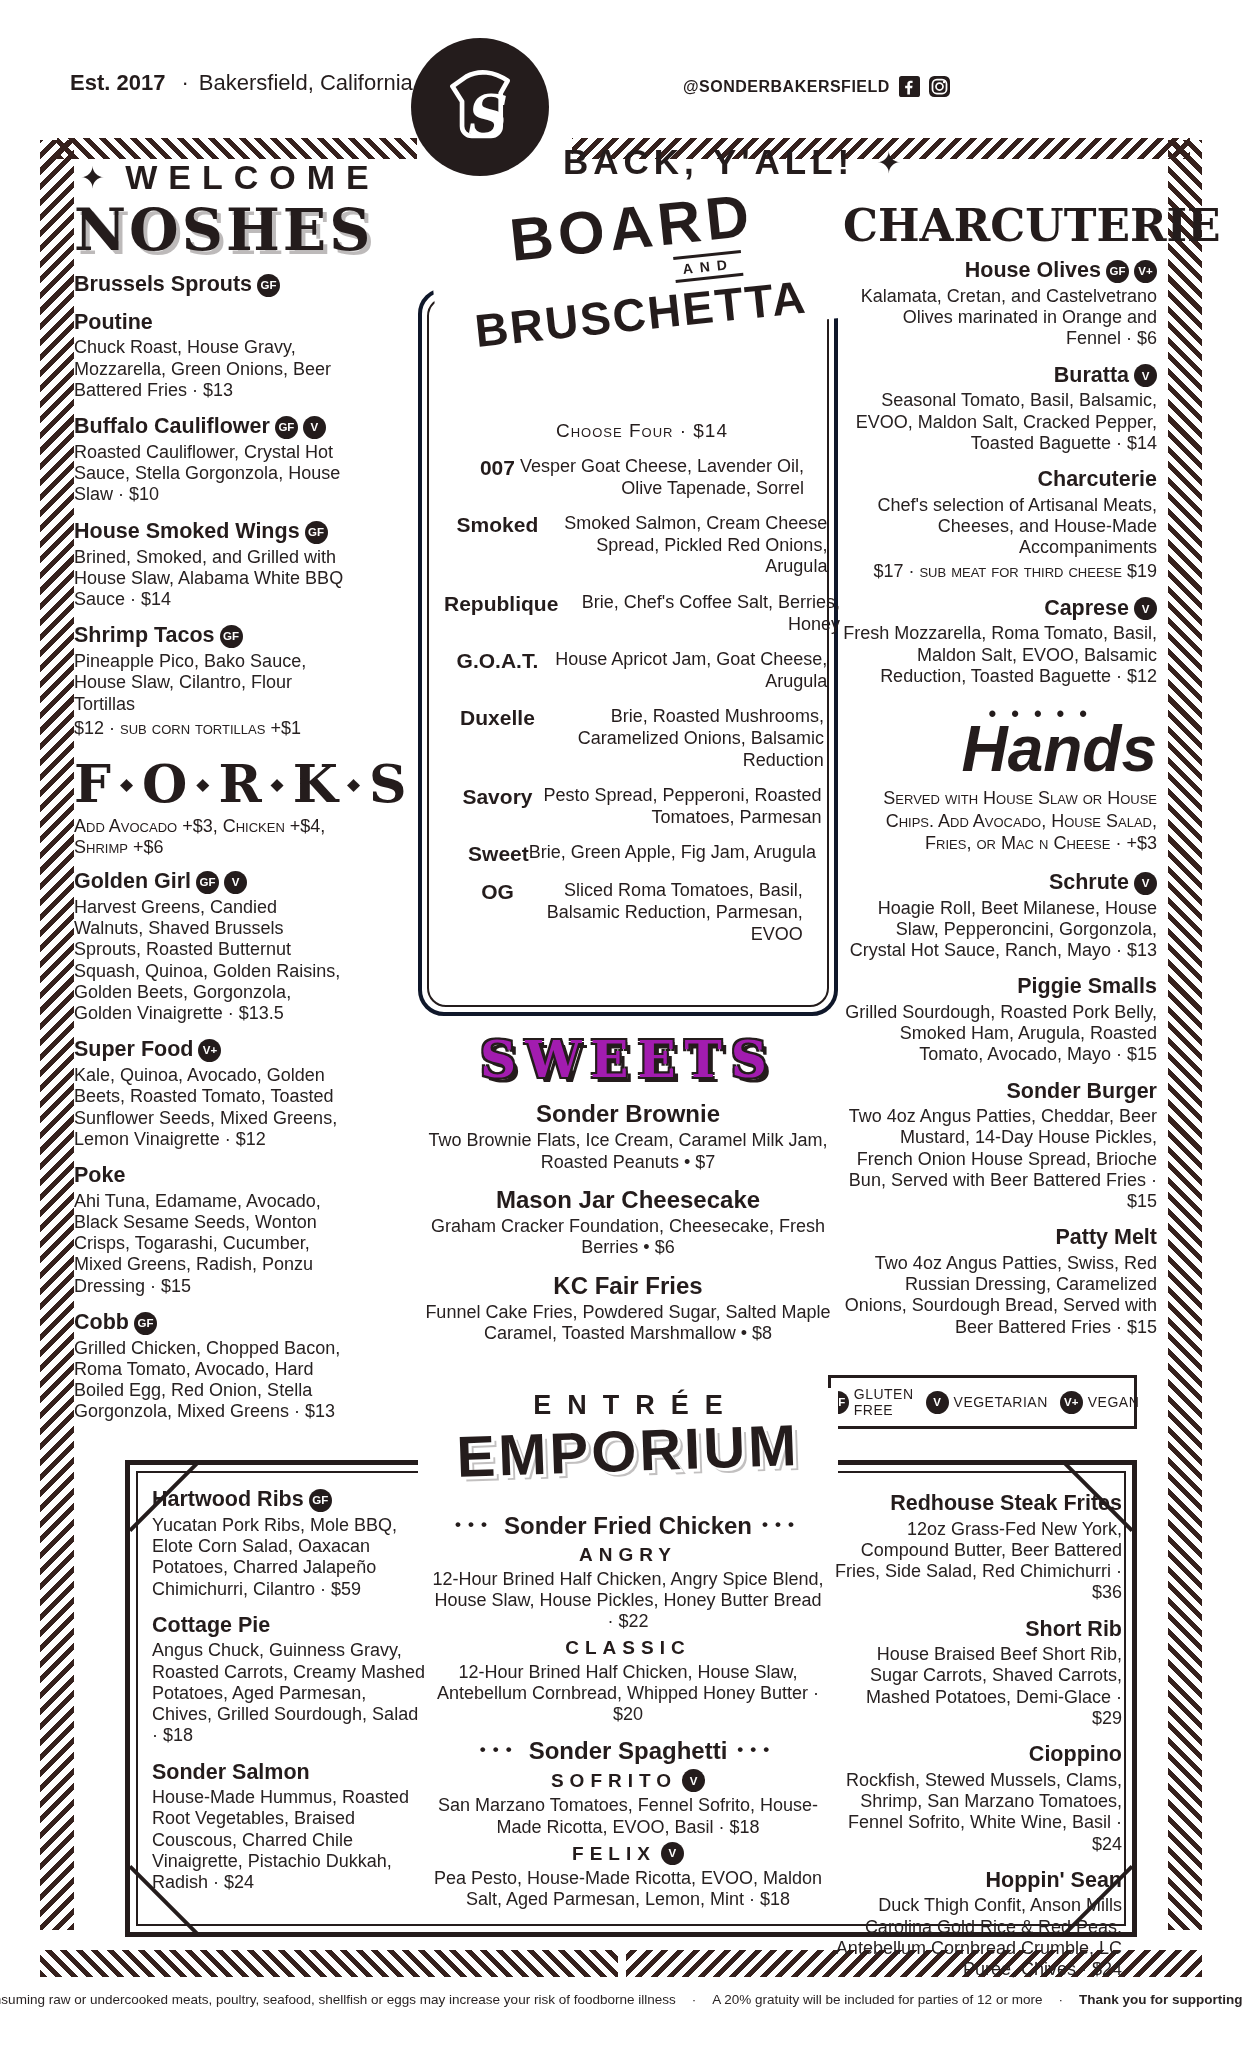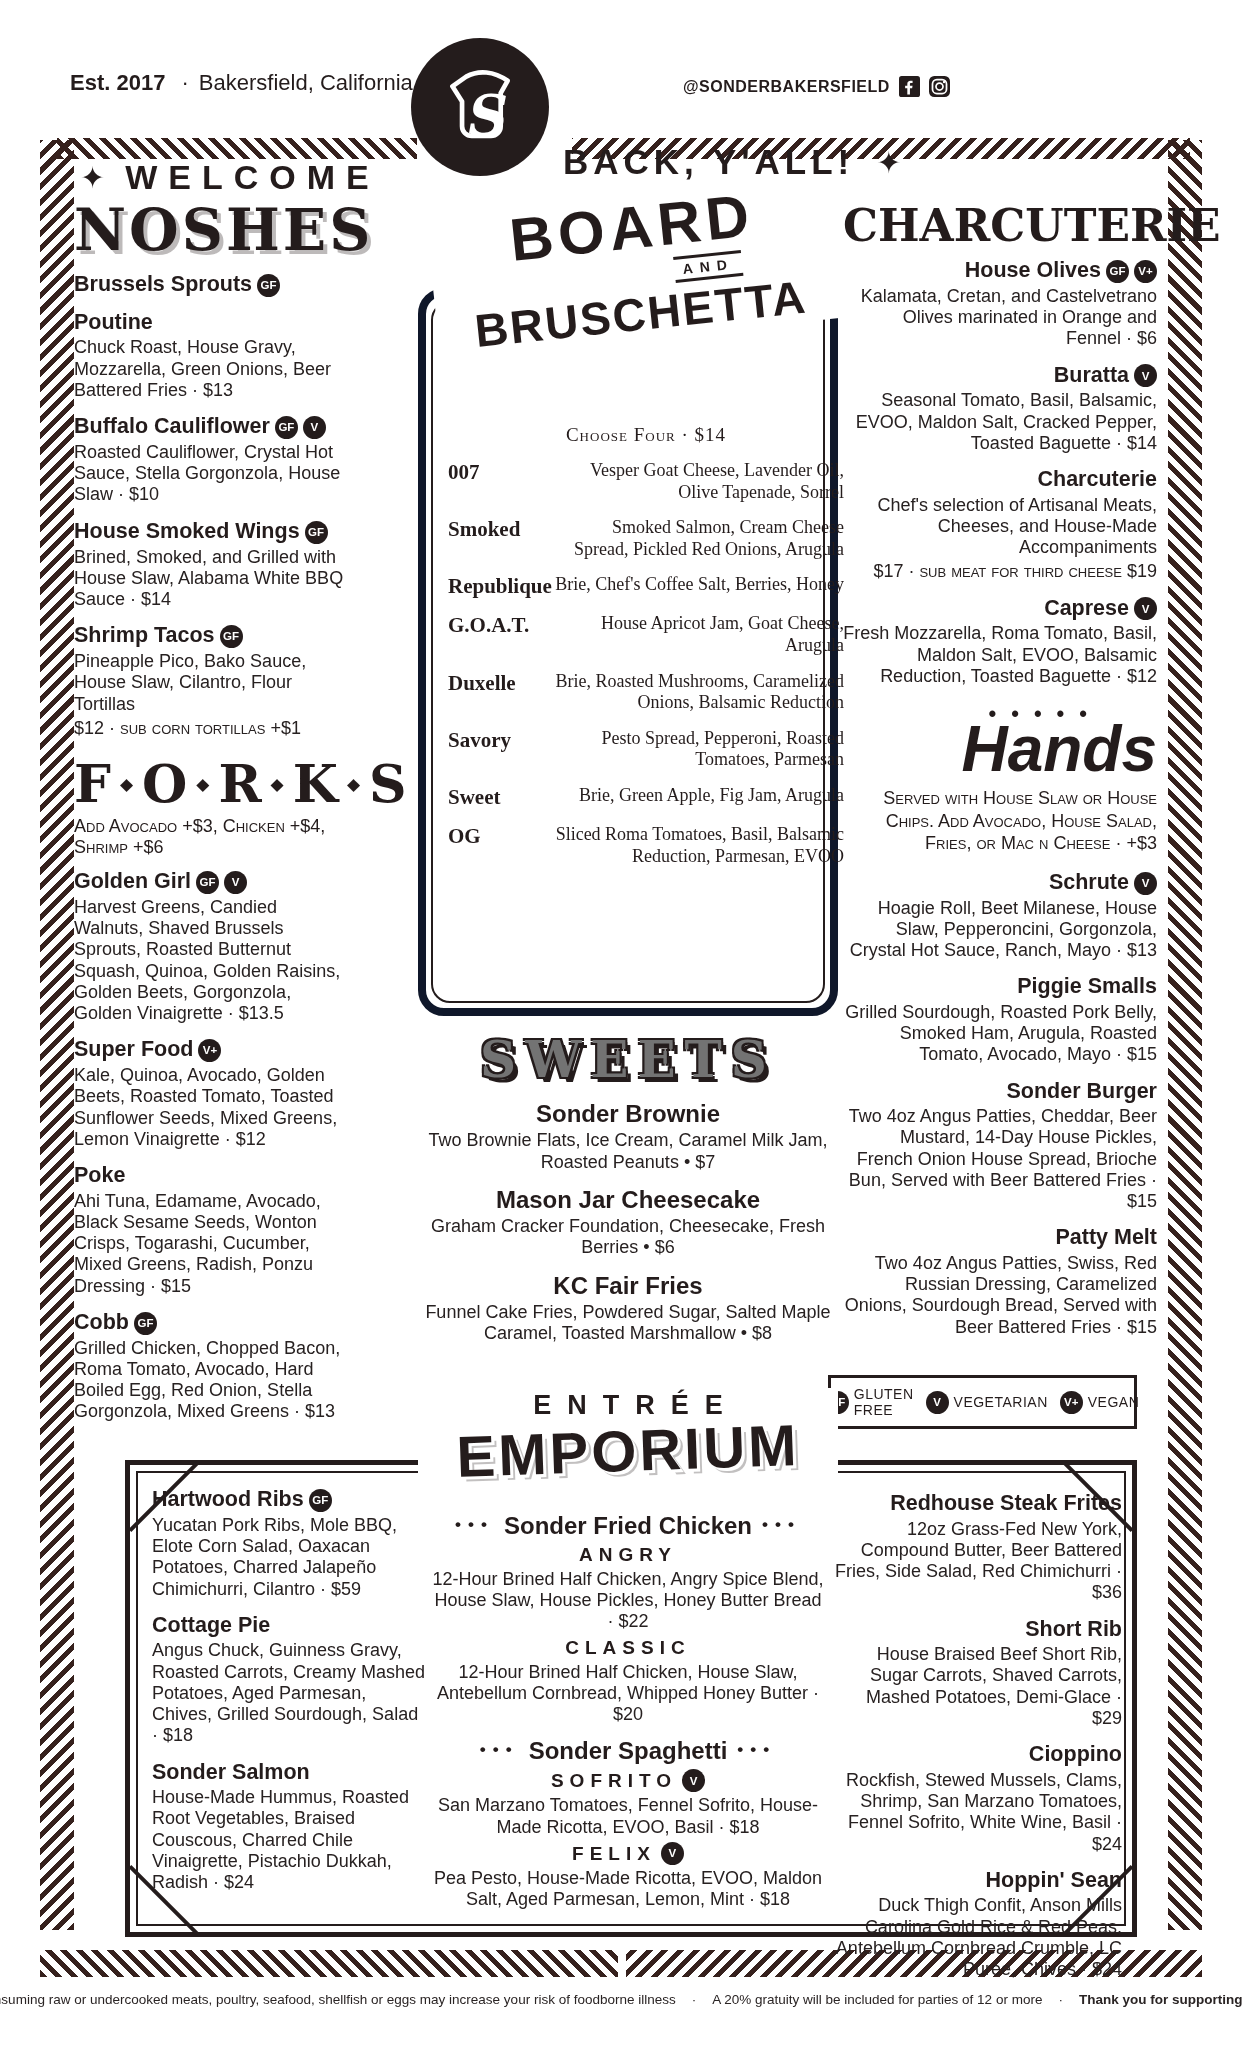--- a/index.html
+++ b/index.html
@@ -29,37 +29,37 @@
   .sc{font-variant:small-caps;}
   .r{text-align:right;}
   .c{text-align:center;}
 
   
   .t-noshes{font-family:"DejaVu Serif",serif;font-weight:bold;font-size:57px;letter-spacing:3px;
             text-shadow:4px 4px 0 rgba(36,28,28,.3);}
   .t-charc{font-family:"DejaVu Serif",serif;font-weight:bold;font-size:44px;}
   .t-forks{font-family:"DejaVu Serif",serif;font-weight:bold;font-size:52px;letter-spacing:2px;display:flex;align-items:center;gap:7px;}
   .t-forks .dia{font-size:17px;}
-  .t-sweets{font-family:"DejaVu Serif",serif;font-weight:bold;font-size:50px;letter-spacing:9px;color:#737373;
+  .t-sweets{font-family:"DejaVu Serif",serif;font-weight:bold;font-size:50px;letter-spacing:9px;color:#a21caf;
             text-shadow:-2px -2px 0 #241c1c,2px -2px 0 #241c1c,-2px 2px 0 #241c1c,2px 2px 0 #241c1c,5px 5px 0 #241c1c;}
   .t-hands{font-family:Liberation Sans, sans-serif;font-style:italic;font-weight:bold;font-size:64px;line-height:1;}
   .hands-dots{font-size:22px;font-weight:bold;letter-spacing:15px;padding-right:55px;margin-bottom:-10px;}
   .hands-cap{font-size:18px;line-height:1.25;margin:6px 0 16px 0;}
 
   
-  .board-box{border:8px solid #0f172a;border-radius:26px;box-sizing:border-box;font-family:Liberation Serif, serif;}
+  .board-box{border:4px solid #0f172a;border-radius:26px;box-sizing:border-box;}
   .board-inner{position:absolute;inset:5px;border:2px solid #241c1c;border-radius:19px;}
   .board-title{transform:rotate(-6deg);background:#fff;padding:2px 8px;}
   .bt1{font-size:60px;font-weight:900;letter-spacing:5px;line-height:1;}
   .bt-and{display:inline-block;font-size:14px;font-weight:bold;letter-spacing:7px;
           border-top:3px solid #241c1c;border-bottom:3px solid #241c1c;padding:2px 8px;
           transform:translateX(72px);margin:3px 0;}
   .bt2{font-size:46px;font-weight:900;letter-spacing:2px;line-height:1;margin-top:1px;}
   .choose{font-size:19px;letter-spacing:1px;}
-  .board-row{display:flex;justify-content:space-between;align-items:flex-start;margin-bottom:14px;}
+  .board-row{display:flex;justify-content:center;align-items:flex-start;margin-bottom:14px;}
   .board-name{font-weight:bold;font-size:21px;white-space:nowrap;}
   .board-desc{font-size:18px;line-height:1.2;text-align:right;max-width:73%;}
 
   
   .t-entree{font-size:27px;font-weight:bold;letter-spacing:16px;text-indent:16px;}
   .t-emporium{font-size:58px;font-weight:900;letter-spacing:3px;transform:rotate(-2deg);
               text-shadow:3px 3px 0 #fff,5px 5px 0 rgba(36,28,28,.28);line-height:1.05;}
   .emp-box{border:5px solid #241c1c;box-sizing:border-box;}
   .emp-inner{position:absolute;inset:6px;border:2px solid #241c1c;}
   .cut{position:absolute;height:4px;background:#241c1c;width:95px;}

